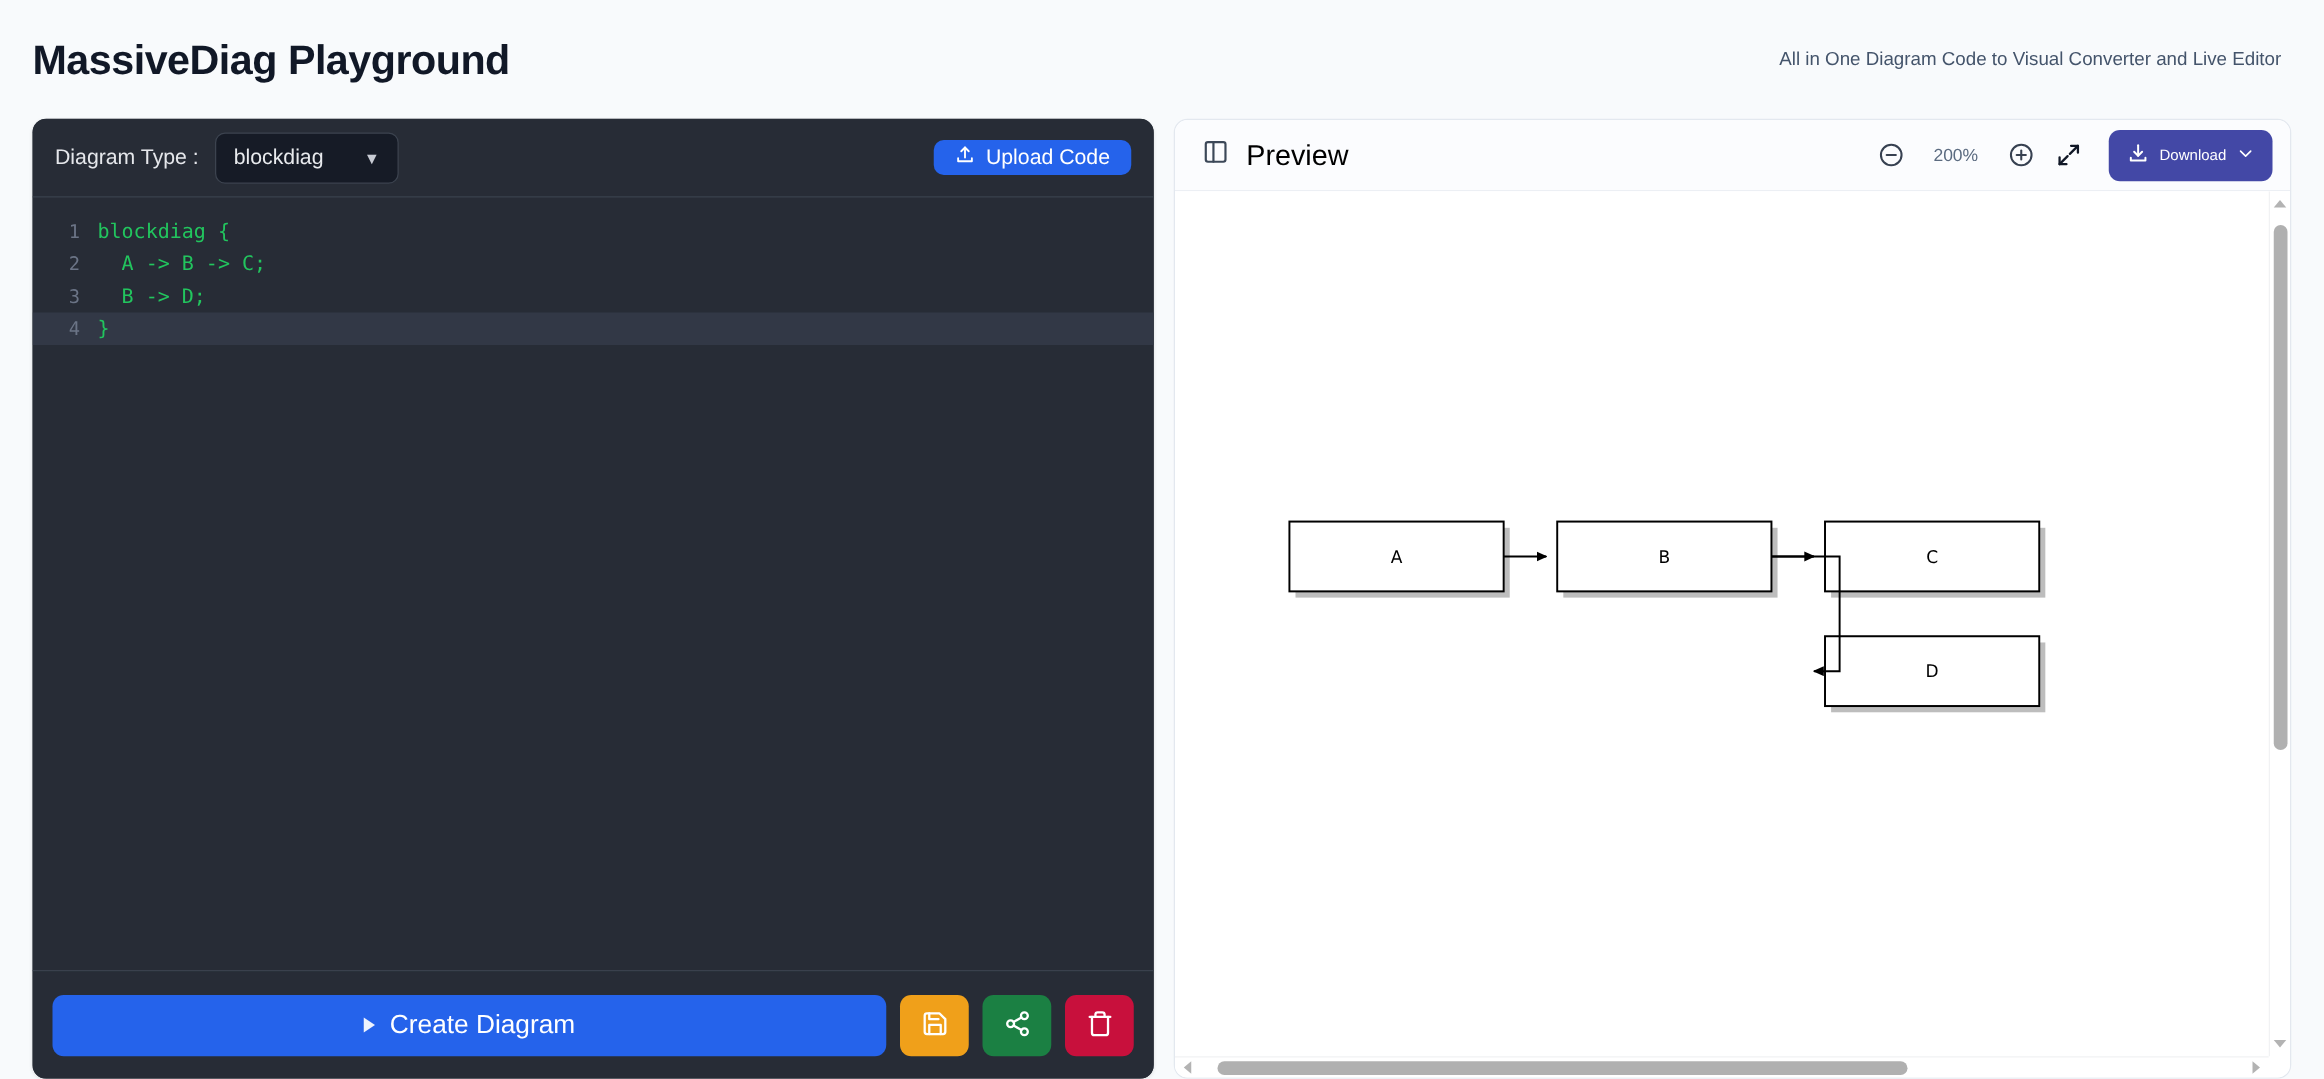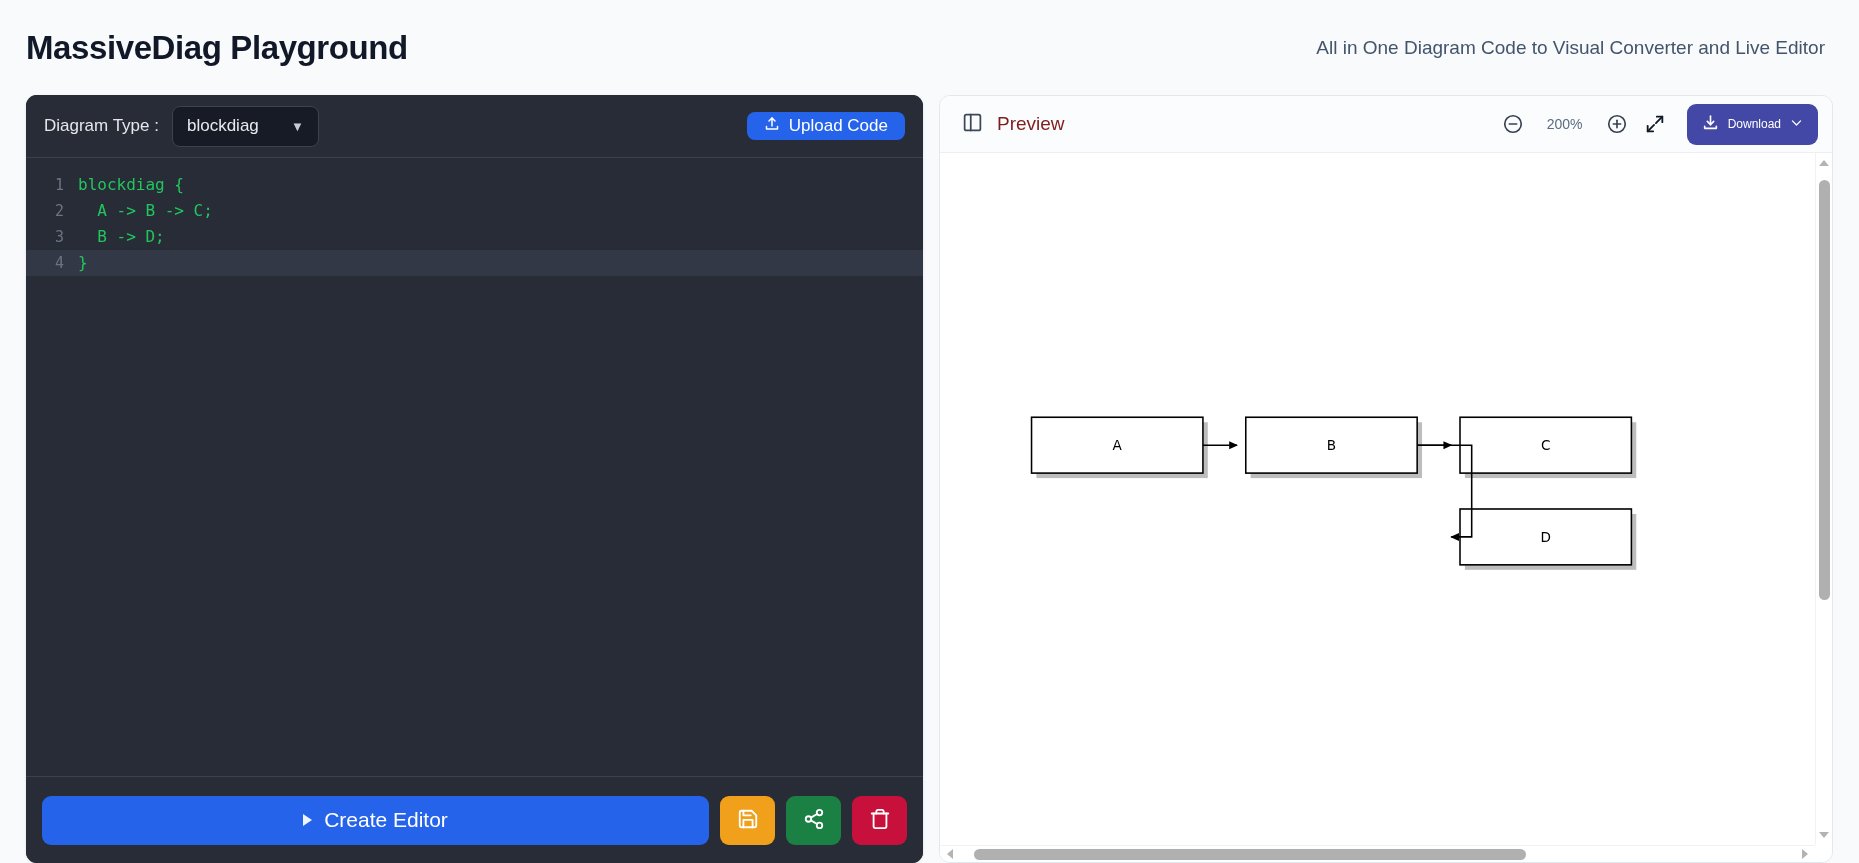--- a/index.html
+++ b/index.html
@@ -20,21 +20,21 @@
     padding: 0 26px 0 26px;
     background: #f8fafc;
   }
   .app-title {
     font-size: 33px;
     font-weight: bold;
     color: #111827;
     letter-spacing: -0.4px;
   }
   .app-tagline {
-    font-size: 19px;
+    font-size: 15px;
     color: #44546b;
     padding-right: 8px;
   }
 
   
   .workspace {
     display: flex;
     gap: 16px;
     padding: 0 26px;
     height: 768px;
@@ -181,21 +181,21 @@
   .preview-header {
     flex: 0 0 57px;
     display: flex;
     align-items: center;
     justify-content: space-between;
     padding: 0 14px 0 22px;
     background: #fbfcfe;
     border-bottom: 1px solid #eceff4;
   }
   .preview-title-group { display: flex; align-items: center; gap: 14px; }
-  .preview-title { font-size: 19px; color: #7f1d1d; }
+  .preview-title { font-size: 23px; color: #000000; }
   .preview-tools { display: flex; align-items: center; gap: 14px; }
   .zoom-val { font-size: 14px; color: #5b6b80; min-width: 52px; text-align: center; }
   .round-btn {
     width: 24px; height: 24px;
     display: flex; align-items: center; justify-content: center;
     cursor: pointer;
   }
   .download-btn {
     background: #4348a6;
     color: #fff;
@@ -328,21 +328,21 @@
       </div>
       <div class="code-line active">
         <span class="gutter">4</span>
         <span class="code-text">}</span>
       </div>
     </div>
 
     <div class="editor-actions">
       <button class="create-btn">
         <span class="play-tri"></span>
-        <span>Create Editor</span>
+        <span>Create Diagram</span>
       </button>
       <button class="icon-btn save">
         <span>
           <svg width="22" height="22" viewBox="0 0 24 24" fill="none" stroke="#fff" stroke-width="2" stroke-linecap="round" stroke-linejoin="round">
             <path d="M19 21H5a2 2 0 0 1-2-2V5a2 2 0 0 1 2-2h11l5 5v11a2 2 0 0 1-2 2z"></path>
             <polyline points="17 21 17 13 7 13 7 21"></polyline>
             <polyline points="7 3 7 8 15 8"></polyline>
           </svg>
         </span>
       </button>

